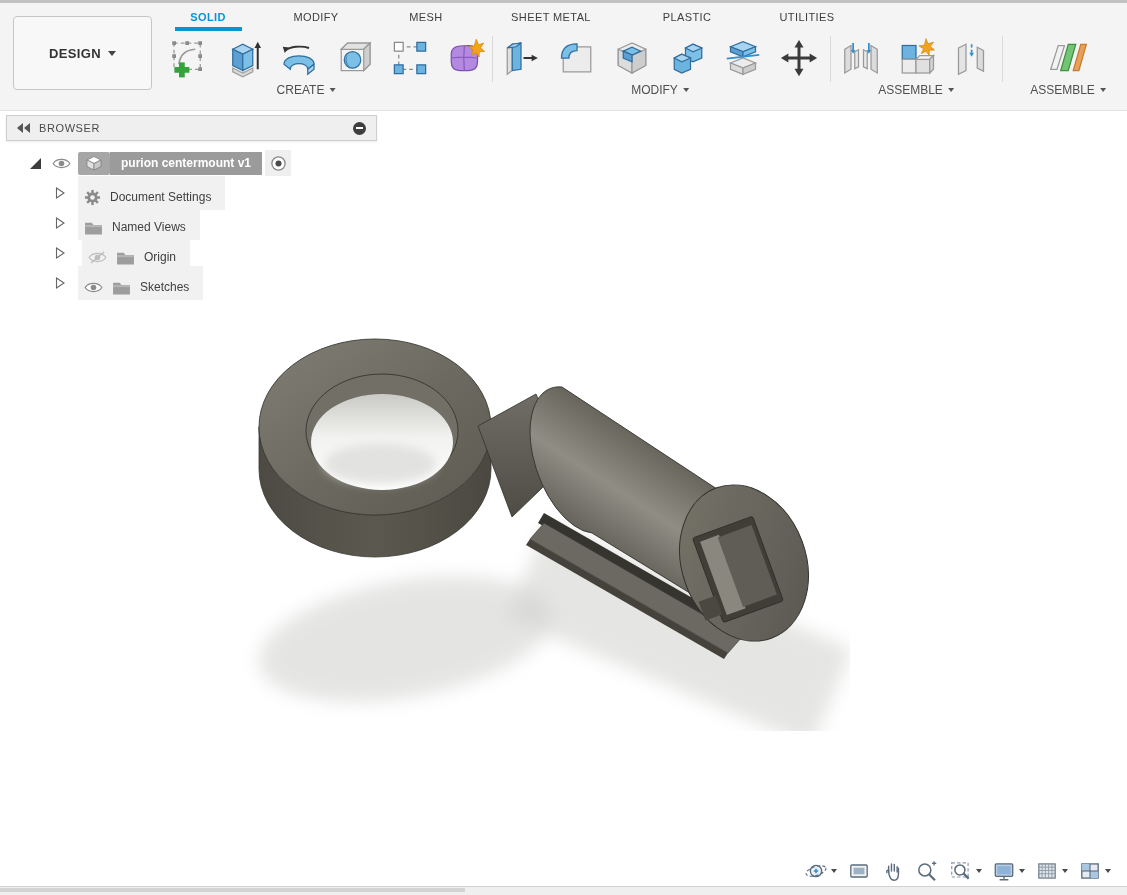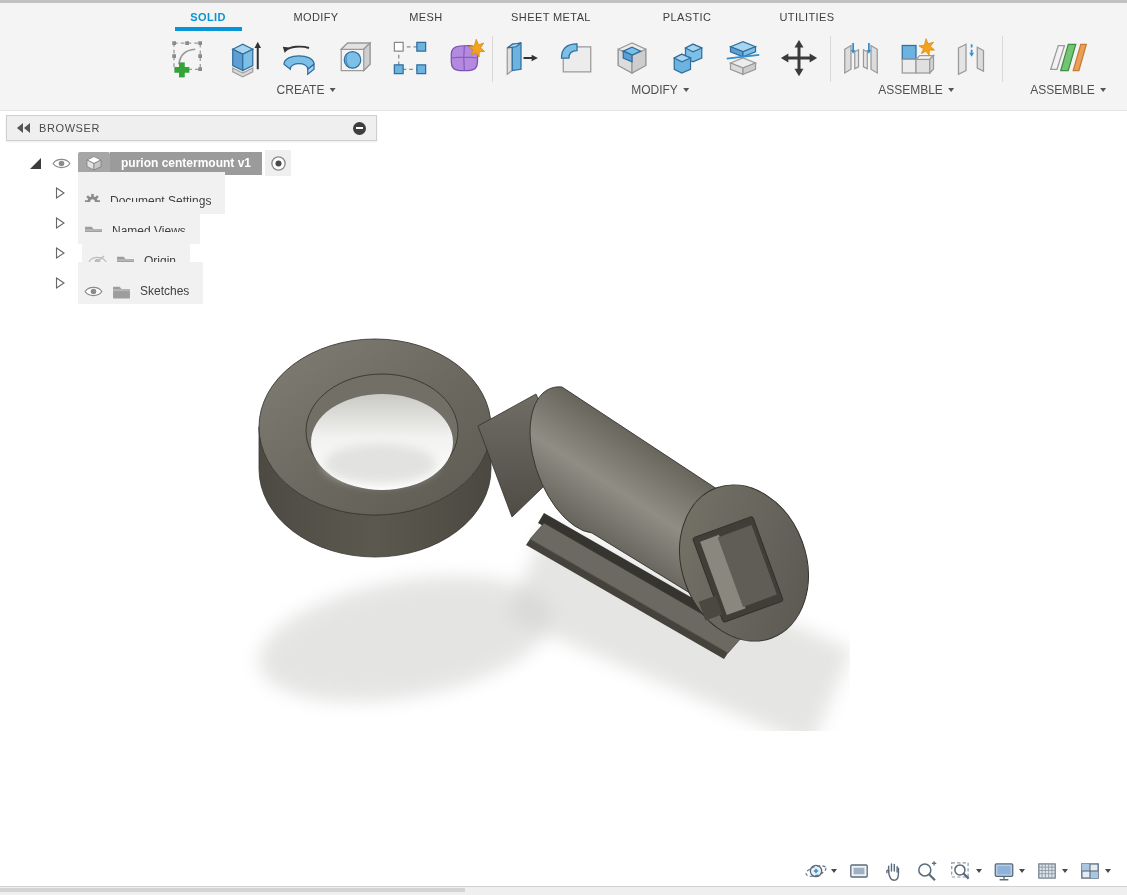--- a/index.html
+++ b/index.html
@@ -36,21 +36,21 @@
   .browser-header{height:26px;background:#efefef;border:1px solid #cfcfcf;box-shadow:0 1px 2px rgba(0,0,0,.08);
       display:flex;align-items:center;padding:8px 10px;box-sizing:border-box;}
   .browser-header .title{font-size:11px;color:#4a4a4a;letter-spacing:.6px;margin-left:8px;flex:1;}
   .circle-btn{width:13px;height:13px;border-radius:50%;background:#3e3e3e;position:relative;cursor:default;}
   .circle-btn::after{content:"";position:absolute;left:3px;top:5.7px;width:7px;height:1.6px;background:#fff;}
   .circle-btn.plus::before{content:"";position:absolute;left:5.7px;top:3px;width:1.6px;height:7px;background:#fff;}
   .tree{margin-top:7px;}
   .b-row{height:30px;display:flex;align-items:center;}
   .tri-solid{width:0;height:0;border-left:11px solid transparent;border-bottom:11px solid #3c3c3c;margin-left:24px;}
   .tri-hollow{margin-left:49px;flex:0 0 auto;}
-  .band{display:inline-flex;align-items:center;background:#f1f1f1;height:26px;padding:16px 14px 0 6px;gap:9px;}
+  .band{display:inline-flex;align-items:center;background:#f1f1f1;height:26px;padding:8px 14px 0 6px;gap:9px;}
   .band .t{font-size:12px;color:#404040;white-space:nowrap;}
   .root-chip{background:#a6a6a6;border-radius:2px;width:32px;height:23px;display:flex;align-items:center;justify-content:center;margin-left:6px;}
   .root-label{background:#9b9b9b;color:#fff;font-weight:bold;font-size:12px;height:23px;display:flex;
       align-items:center;padding:0 11px;white-space:nowrap;}
   .radio-chip{width:26px;height:26px;background:#efefef;display:flex;align-items:center;justify-content:center;margin-left:3px;}
   .eye-wrap{width:22px;display:flex;justify-content:center;}
   
   .comments{position:absolute;left:5px;top:744px;width:372px;height:29px;background:#f1f1f1;
       border:1px solid #c9c9c9;box-shadow:0 1px 2px rgba(0,0,0,.1);display:flex;align-items:center;
       padding:0 12px 0 28px;box-sizing:border-box;}
@@ -63,20 +63,24 @@
   .bottom-strip{position:absolute;left:0;top:886px;width:1127px;height:9px;background:#efefef;border-top:1px solid #d2d2d2;}
   .bottom-strip .thumb{position:absolute;left:0;top:1px;width:465px;height:4px;background:#d4d4d4;}
 </style>
 </head>
 <body>
 
 <div class="app">
   <div class="top-strip"></div>
 
   <header class="ribbon">
+    <div class="design-btn">
+      <span class="lbl">DESIGN</span>
+      <span class="caret"></span>
+    </div>
 
     <div class="tab active" style="left:208px">SOLID</div>
     <div class="tab" style="left:316px">MODIFY</div>
     <div class="tab" style="left:426px">MESH</div>
     <div class="tab" style="left:551px">SHEET METAL</div>
     <div class="tab" style="left:687px">PLASTIC</div>
     <div class="tab" style="left:807px">UTILITIES</div>
     <div class="tab-underline"></div>
 
     <div class="tool-group" style="left:166px;width:322px">

